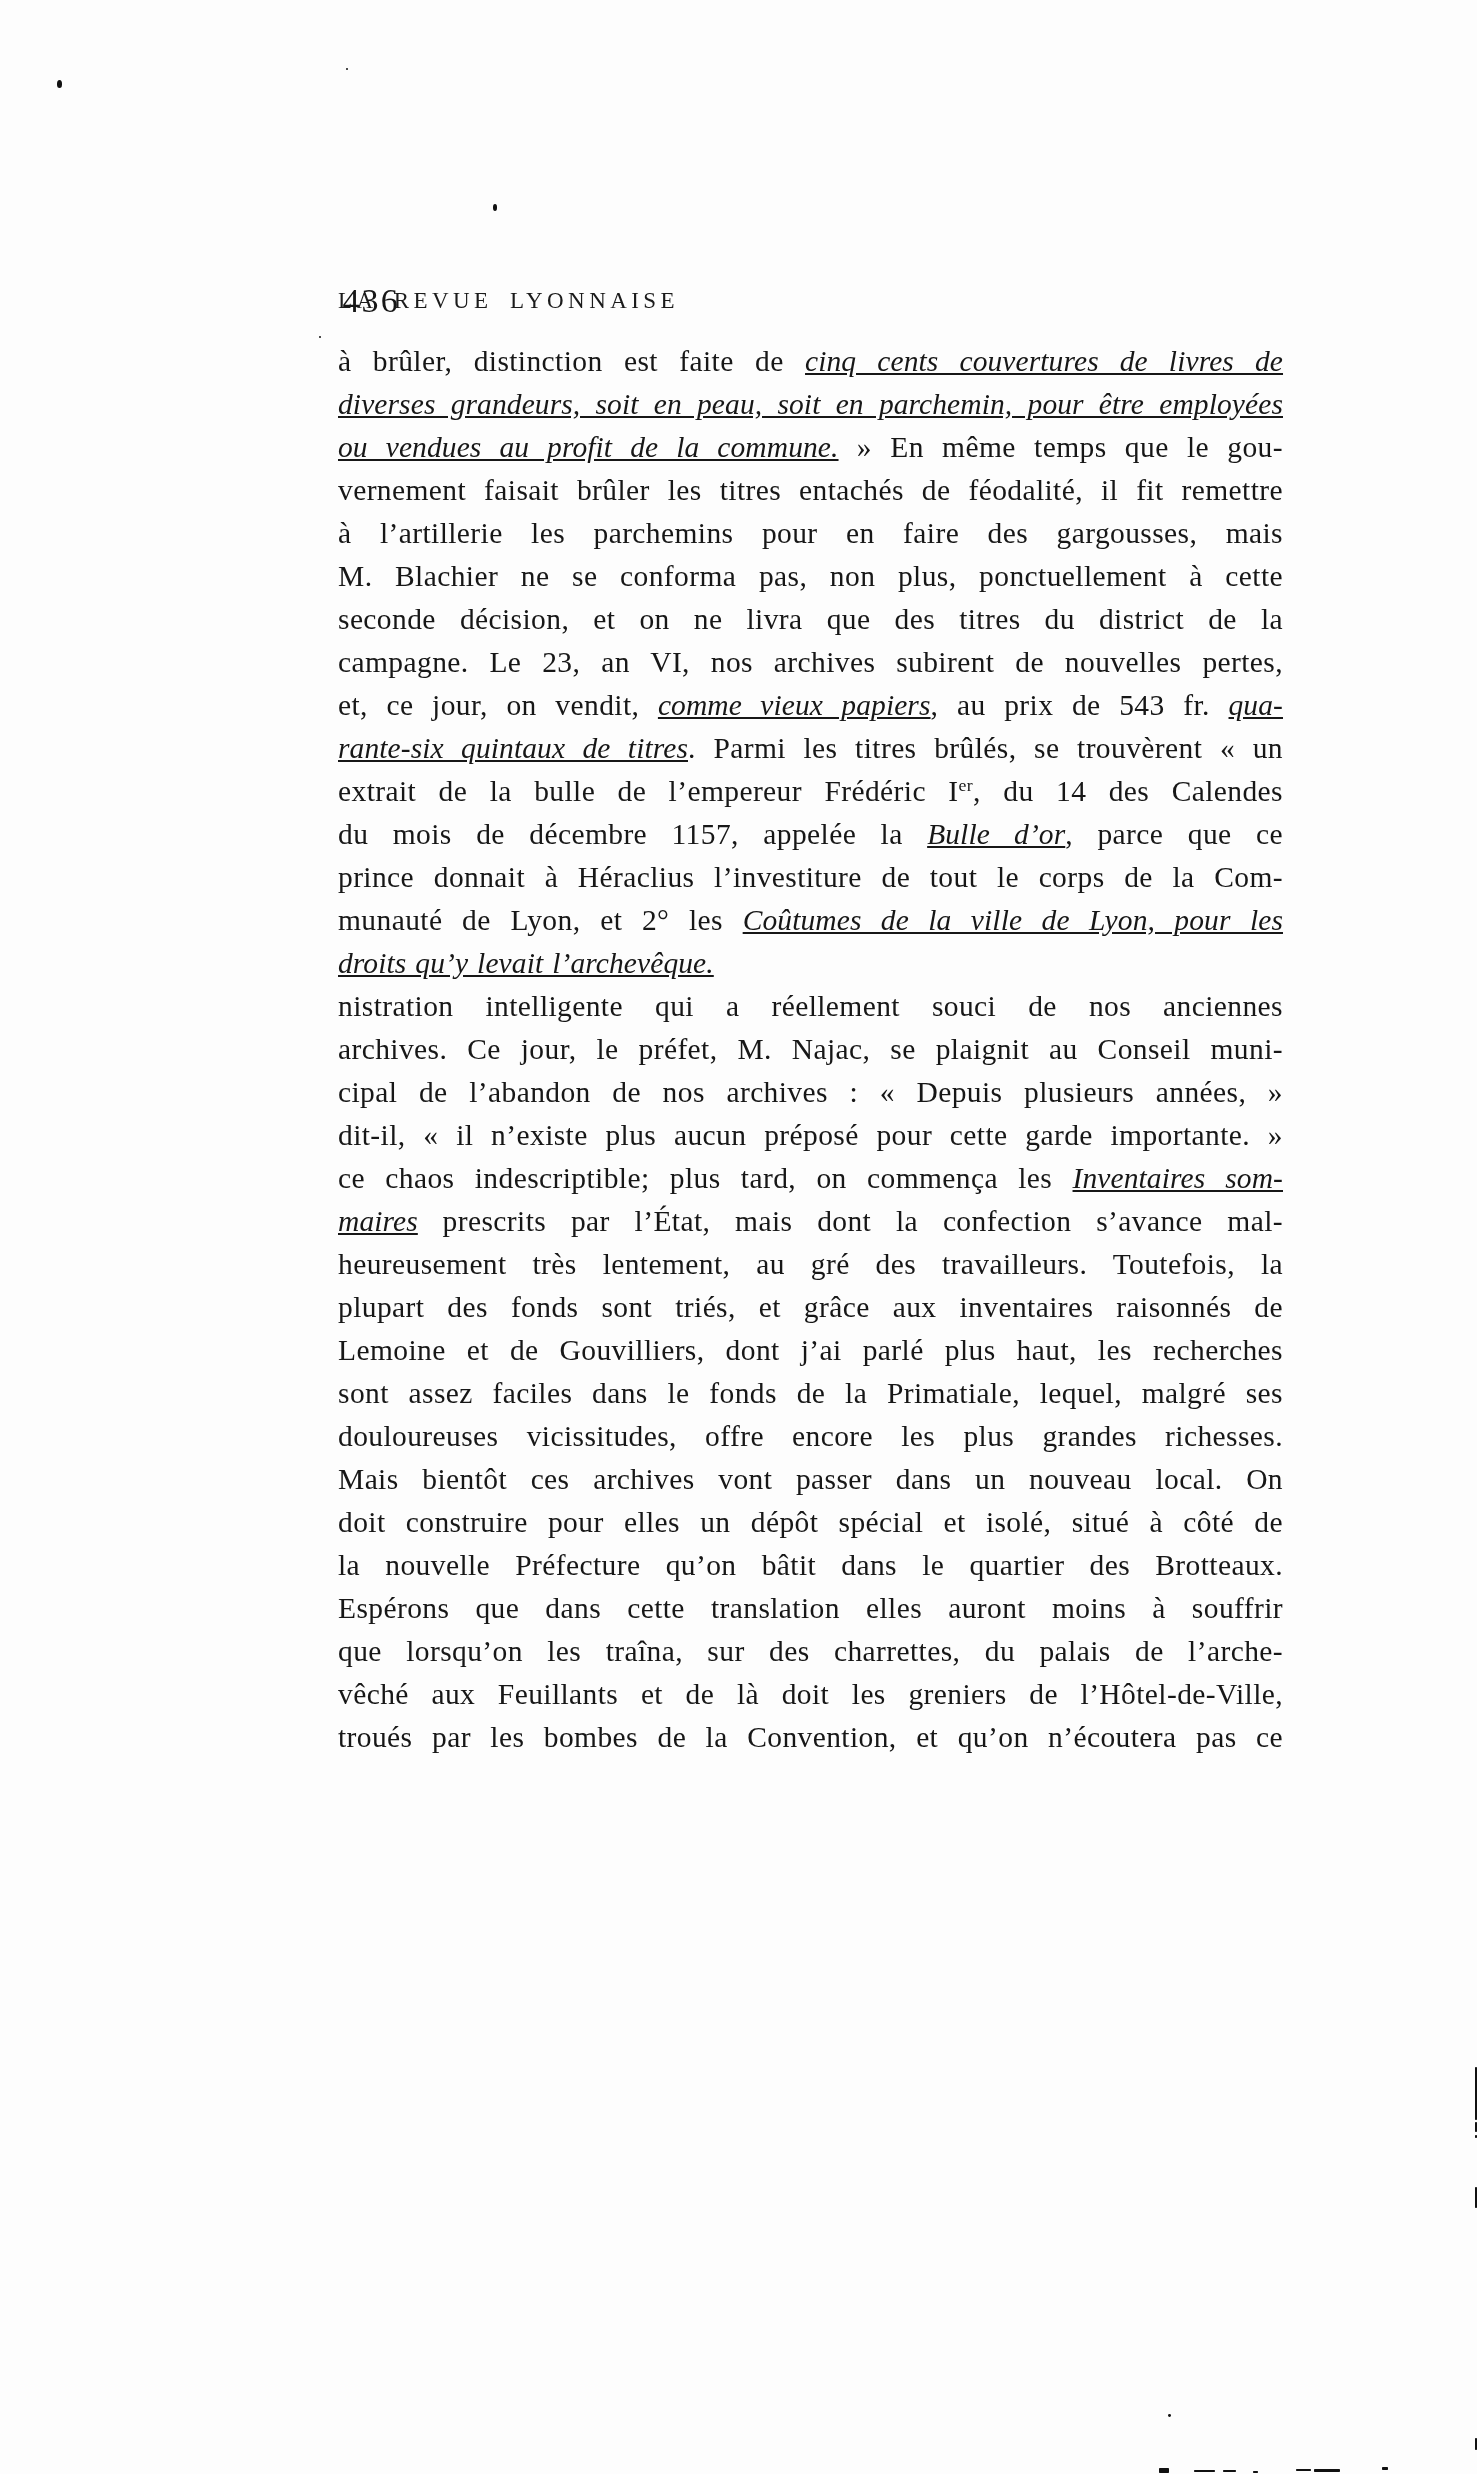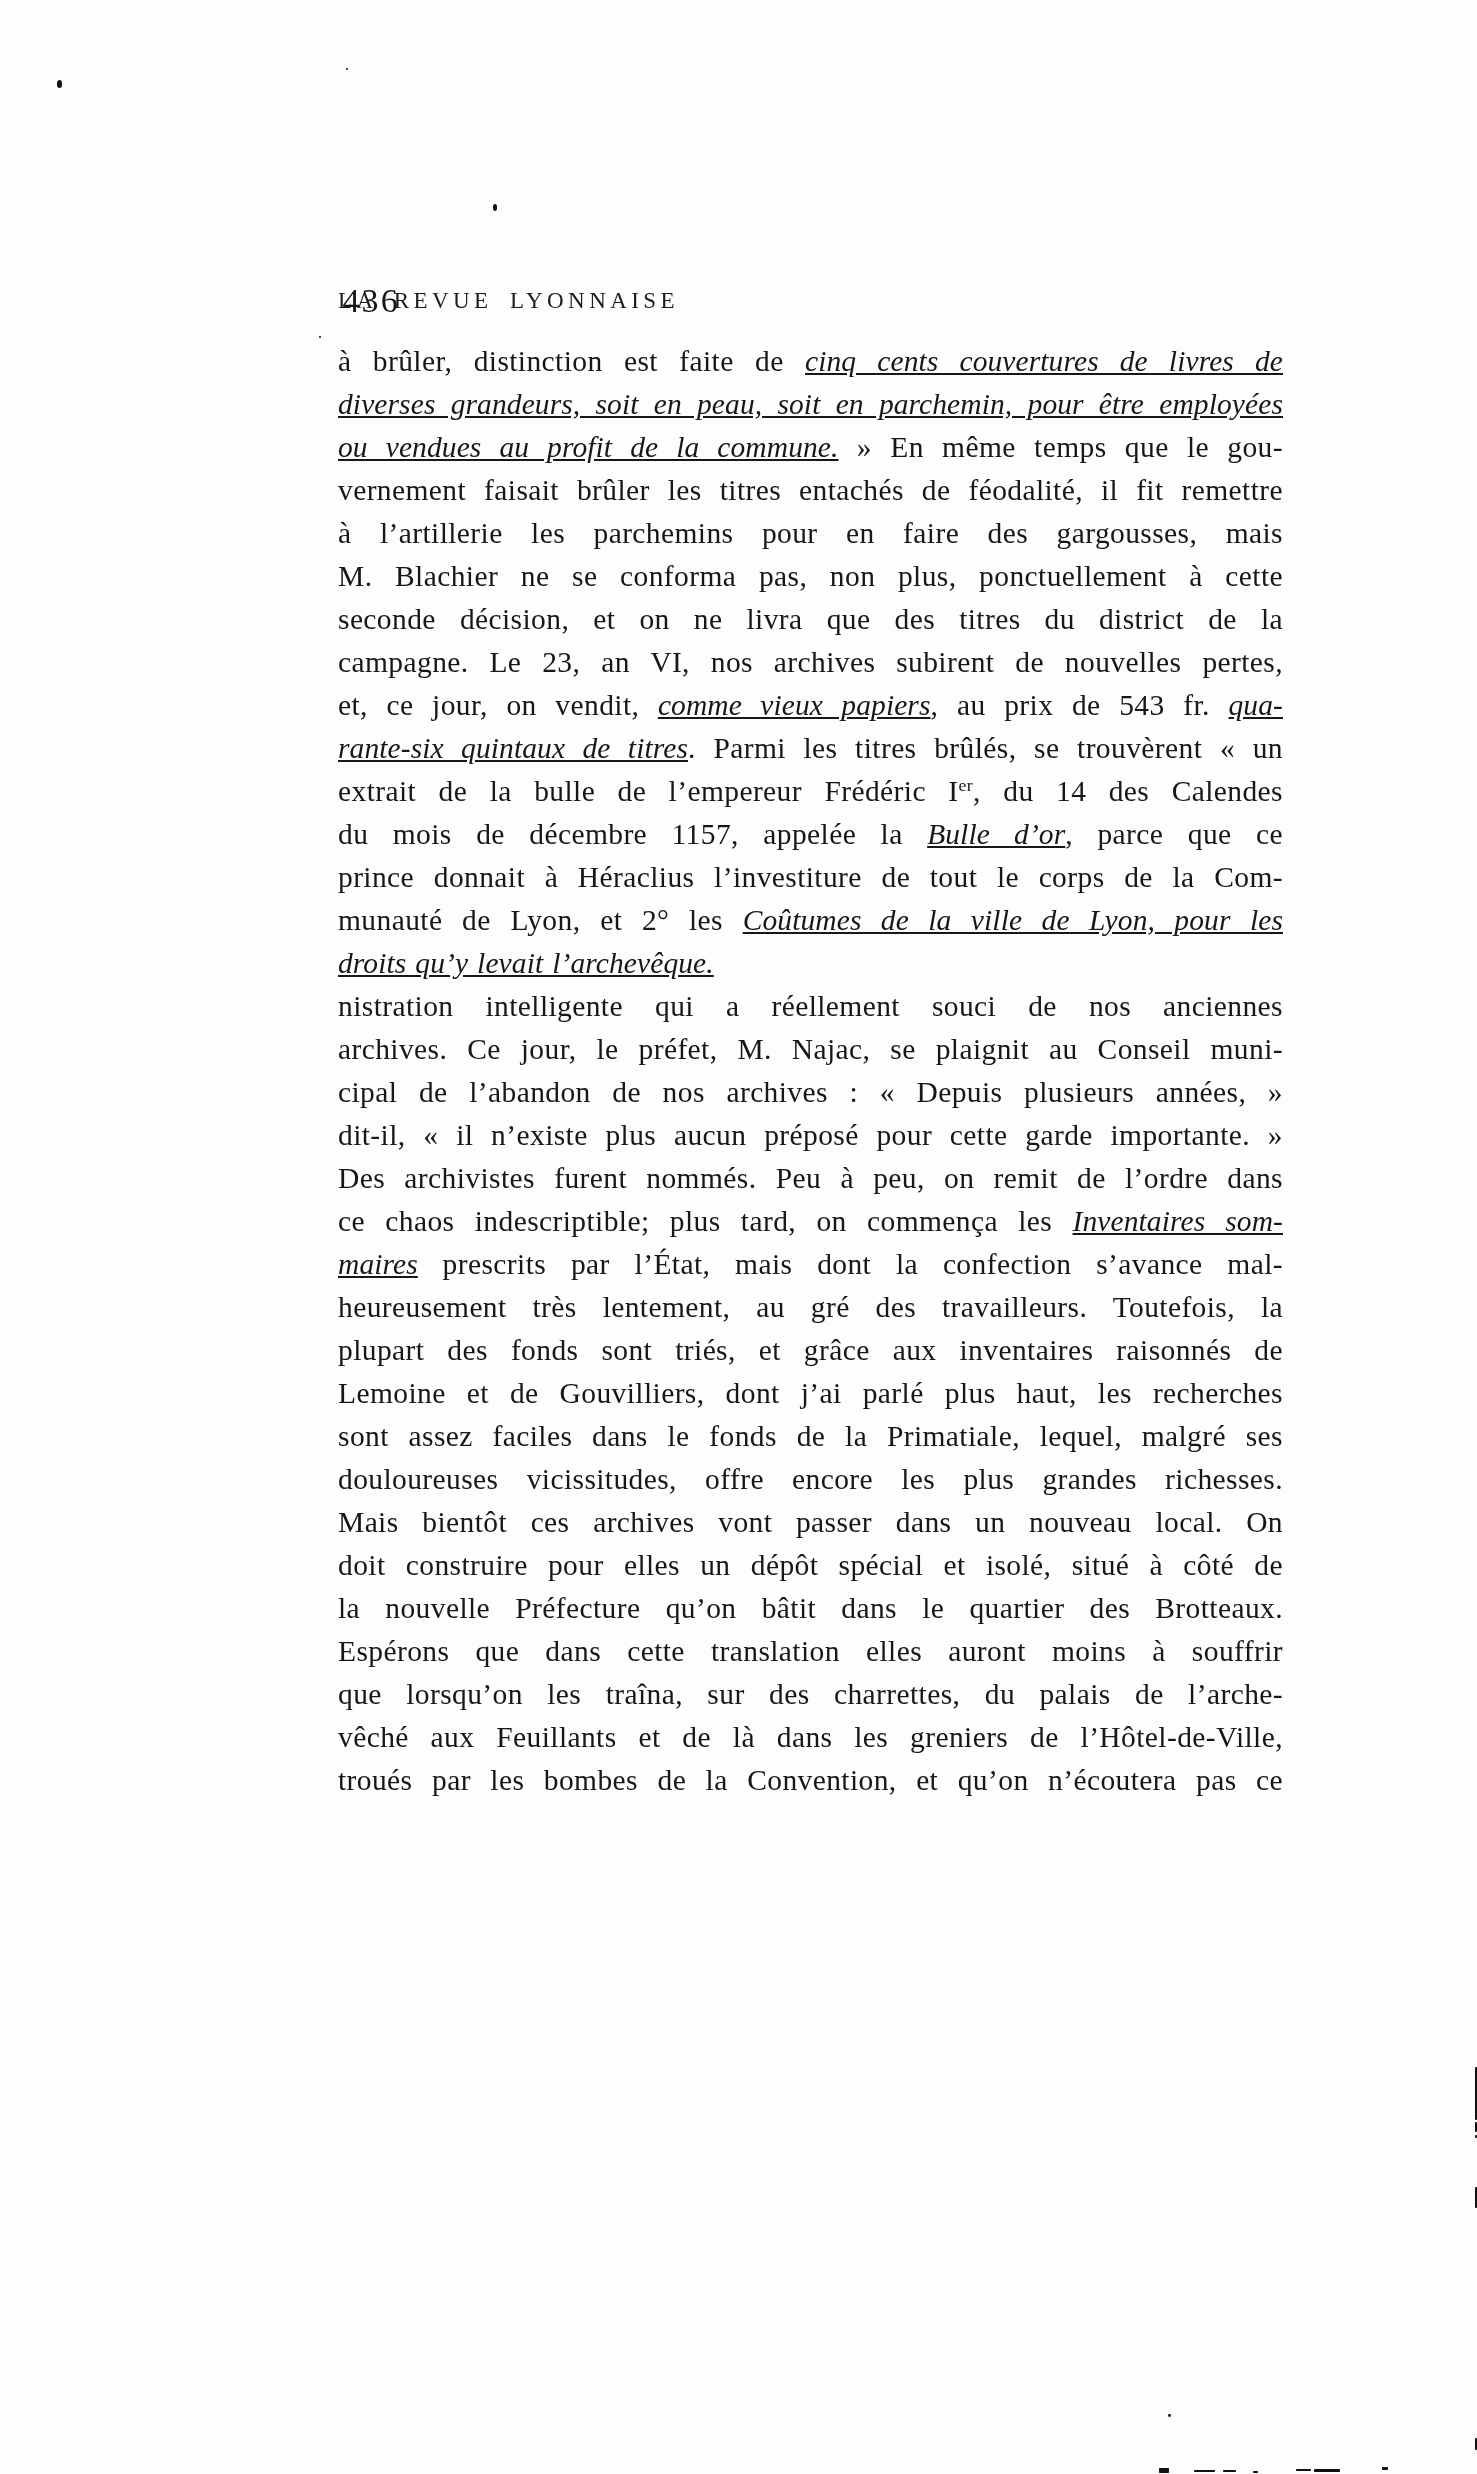--- a/index.html
+++ b/index.html
@@ -106,34 +106,33 @@
       <div class="line"><i>rante-six quintaux de titres</i><span>. Parmi les titres brûlés, se trouvèrent « un</span></div>
       <div class="line"><span>extrait de la bulle de l’empereur Frédéric I</span><sup>er</sup><span>, du 14 des Calendes</span></div>
       <div class="line"><span>du mois de décembre 1157, appelée la </span><i>Bulle d’or</i><span>, parce que ce</span></div>
       <div class="line"><span>prince donnait à Héraclius l’investiture de tout le corps de la Com-</span></div>
       <div class="line"><span>munauté de Lyon, et 2° les </span><i>Coûtumes de la ville de Lyon, pour les</i></div>
       <div class="line nojust"><i>droits qu’y levait l’archevêque.</i></div>
       <div class="line"><span>nistration intelligente qui a réellement souci de nos anciennes</span></div>
       <div class="line"><span>archives. Ce jour, le préfet, M. Najac, se plaignit au Conseil muni-</span></div>
       <div class="line"><span>cipal de l’abandon de nos archives : « Depuis plusieurs années, »</span></div>
       <div class="line"><span>dit-il, « il n’existe plus aucun préposé pour cette garde importante. »</span></div>
-      <div class="line"><span>Des archivistes furent nommés. Peu à peu, on remit de l’ordre dans</span></div>
       <div class="line"><span>ce chaos indescriptible; plus tard, on commença les </span><i>Inventaires som-</i></div>
       <div class="line"><i>maires</i><span> prescrits par l’État, mais dont la confection s’avance mal-</span></div>
       <div class="line"><span>heureusement très lentement, au gré des travailleurs. Toutefois, la</span></div>
       <div class="line"><span>plupart des fonds sont triés, et grâce aux inventaires raisonnés de</span></div>
       <div class="line"><span>Lemoine et de Gouvilliers, dont j’ai parlé plus haut, les recherches</span></div>
       <div class="line"><span>sont assez faciles dans le fonds de la Primatiale, lequel, malgré ses</span></div>
       <div class="line"><span>douloureuses vicissitudes, offre encore les plus grandes richesses.</span></div>
       <div class="line"><span>Mais bientôt ces archives vont passer dans un nouveau local. On</span></div>
       <div class="line"><span>doit construire pour elles un dépôt spécial et isolé, situé à côté de</span></div>
       <div class="line"><span>la nouvelle Préfecture qu’on bâtit dans le quartier des Brotteaux.</span></div>
       <div class="line"><span>Espérons que dans cette translation elles auront moins à souffrir</span></div>
       <div class="line"><span>que lorsqu’on les traîna, sur des charrettes, du palais de l’arche-</span></div>
-      <div class="line"><span>vêché aux Feuillants et de là dans les greniers de l’Hôtel-de-Ville,</span></div>
+      <div class="line"><span>vêché aux Feuillants et de là doit les greniers de l’Hôtel-de-Ville,</span></div>
       <div class="line"><span>troués par les bombes de la Convention, et qu’on n’écoutera pas ce</span></div>
     </div>
 
   <div id="artifacts-layer">
       <div class="artifact" style="left: 57px; top: 80px; width: 5.2px; height: 8px; border-radius: 50%;"></div>
       <div class="artifact" style="left: 346px; top: 68px; width: 2.2px; height: 2.2px; border-radius: 50%;"></div>
       <div class="artifact" style="left: 493px; top: 204px; width: 4.4px; height: 6.6px; border-radius: 50%;"></div>
       <div class="artifact" style="left: 319px; top: 336px; width: 2.2px; height: 2.2px; border-radius: 50%;"></div>
       <div class="artifact" style="left: 1168px; top: 2414px; width: 2.9px; height: 2.9px; border-radius: 50%;"></div>
       <div class="artifact" style="left: 1475px; top: 2067px; width: 1.5px; height: 53px; border-radius: 0.7px;"></div>

